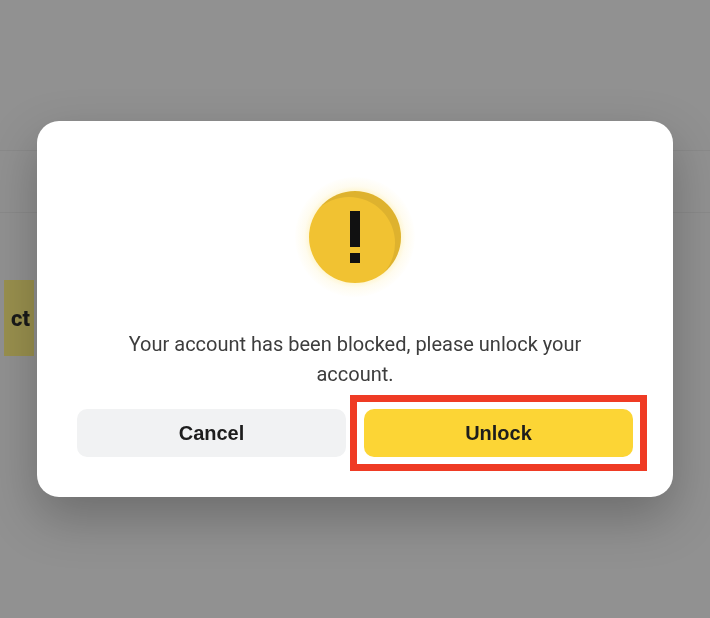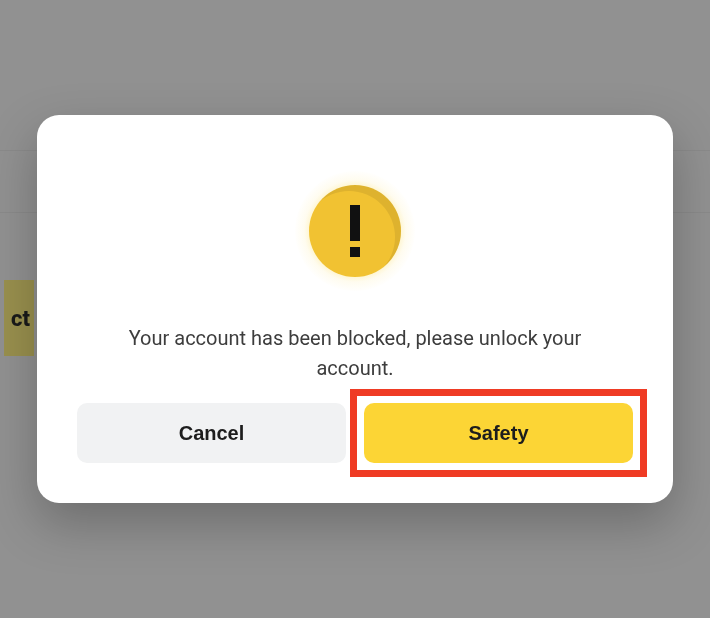--- a/index.html
+++ b/index.html
@@ -86,21 +86,21 @@
     margin-bottom: 20px;
   }
 
   .buttons {
     display: flex;
     width: 100%;
     gap: 18px;
   }
   .btn {
     flex: 1;
-    height: 60px;
+    height: 48px;
     border: none;
     border-radius: 10px;
     font-size: 20px;
     font-weight: 600;
     cursor: pointer;
     display:flex; align-items:center; justify-content:center;
   }
   .btn-cancel {
     background: #f1f2f3;
     color: #1d1d1d;
@@ -144,18 +144,18 @@
           <rect x="6" y="46" width="10" height="10" fill="#111"></rect>
         </svg>
       </div>
     </div>
 
     <div class="message">Your account has been blocked, please unlock your account.</div>
 
     <div class="buttons">
       <button class="btn btn-cancel">Cancel</button>
       <div class="highlight-box">
-        <button class="btn btn-unlock">Safety</button>
+        <button class="btn btn-unlock">Unlock</button>
       </div>
     </div>
 
   </div>
 </div>
 
 </body></html>

